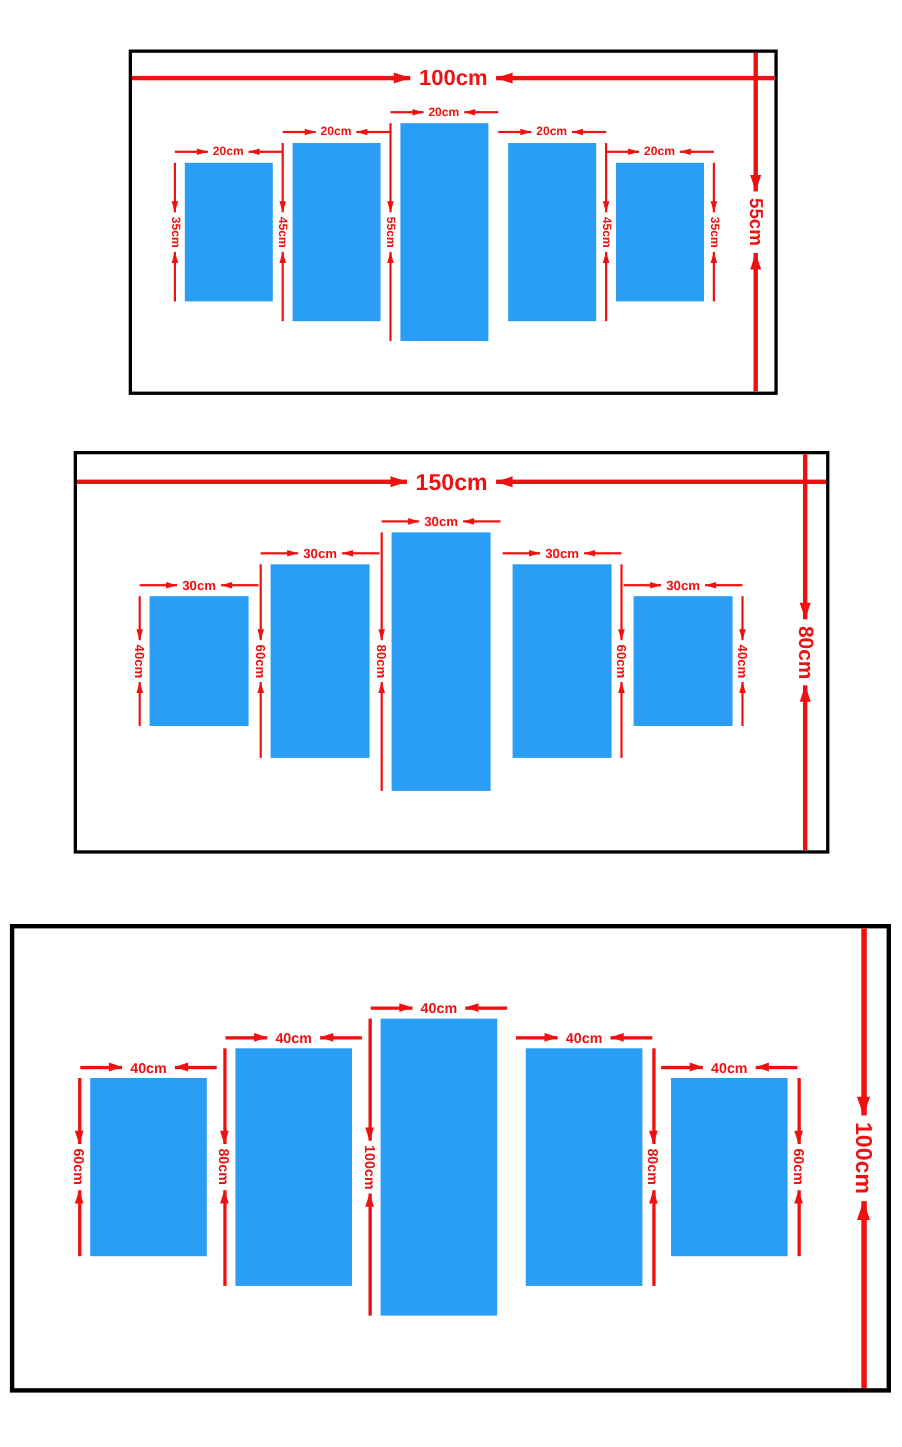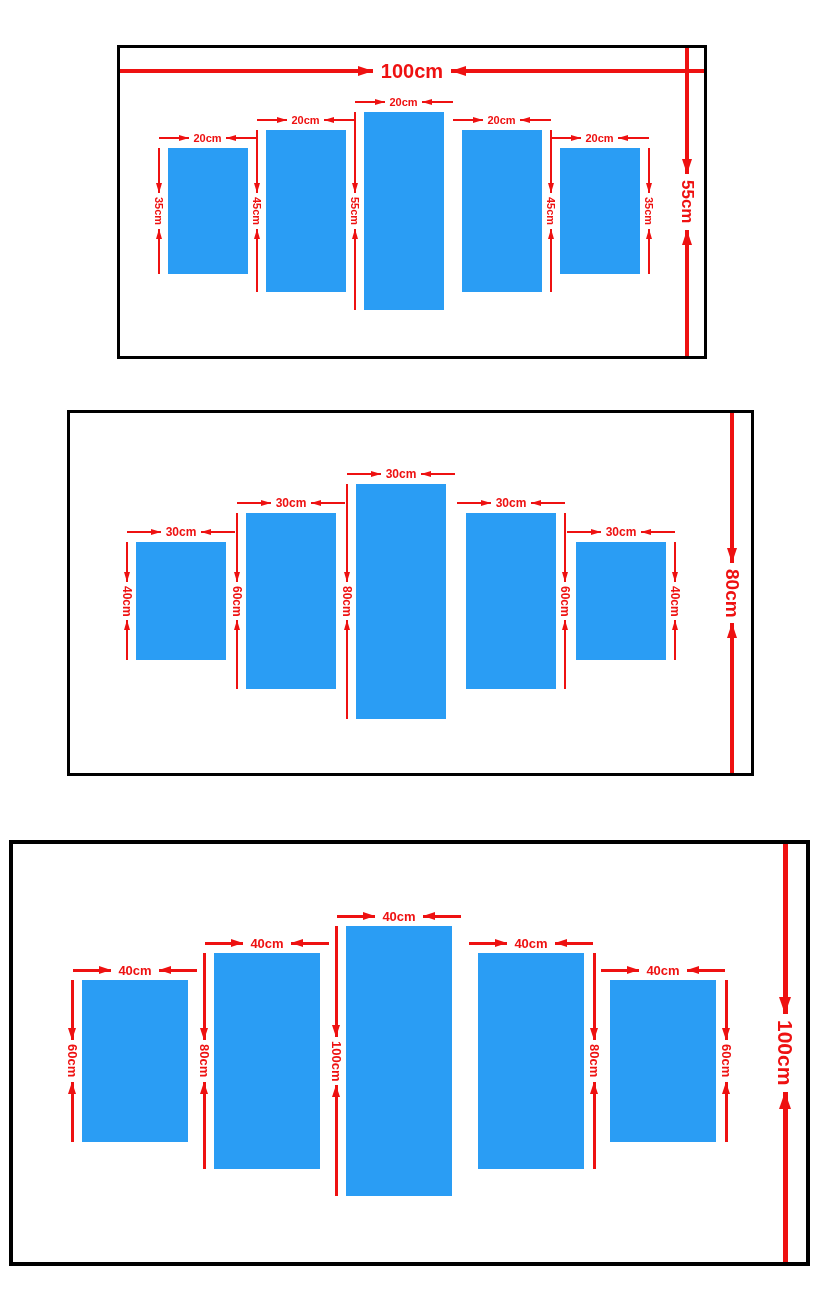--- a/index.html
+++ b/index.html
@@ -149,20 +149,29 @@
         <div class="seg" style="width: 2px;">
           <div class="ah" style="bottom: 0px; left: 50%; transform: translateX(-50%); border-left: 3.5px solid transparent; border-right: 3.5px solid transparent; border-top: 10px solid var(--red);"></div>
         </div>
         <span class="dim-label vert" style="font-size: 11px; margin: 4px 0px;">35cm</span>
         <div class="seg" style="width: 2px;">
           <div class="ah" style="top: 0px; left: 50%; transform: translateX(-50%); border-left: 3.5px solid transparent; border-right: 3.5px solid transparent; border-bottom: 10px solid var(--red);"></div>
         </div>
       </div>
     </div>
     <div class="diagram abs" style="left: 67px; top: 410px; width: 687px; height: 366px; border-width: 3px;">
+      <div class="dim-h abs" style="left: 0px; width: 681px; top: 10.5px; height: 29px;">
+        <div class="seg" style="height: 4px;">
+          <div class="ah" style="right: 0px; top: 50%; transform: translateY(-50%); border-top: 5px solid transparent; border-bottom: 5px solid transparent; border-left: 15px solid var(--red);"></div>
+        </div>
+        <span class="dim-label" style="font-size: 21px; margin: 0px 8px;">150cm</span>
+        <div class="seg" style="height: 4px;">
+          <div class="ah" style="left: 0px; top: 50%; transform: translateY(-50%); border-top: 5px solid transparent; border-bottom: 5px solid transparent; border-right: 15px solid var(--red);"></div>
+        </div>
+      </div>
       <div class="dim-v abs" style="left: 647.5px; width: 29px; top: 0px; height: 360px;">
         <div class="seg" style="width: 4px;">
           <div class="ah" style="bottom: 0px; left: 50%; transform: translateX(-50%); border-left: 5px solid transparent; border-right: 5px solid transparent; border-top: 15px solid var(--red);"></div>
         </div>
         <span class="dim-label vert" style="font-size: 19px; margin: 6px 0px;">80cm</span>
         <div class="seg" style="width: 4px;">
           <div class="ah" style="top: 0px; left: 50%; transform: translateX(-50%); border-left: 5px solid transparent; border-right: 5px solid transparent; border-bottom: 15px solid var(--red);"></div>
         </div>
       </div>
       <div class="panel" style="left: 66px; top: 129px; width: 90px; height: 118px;"></div>

